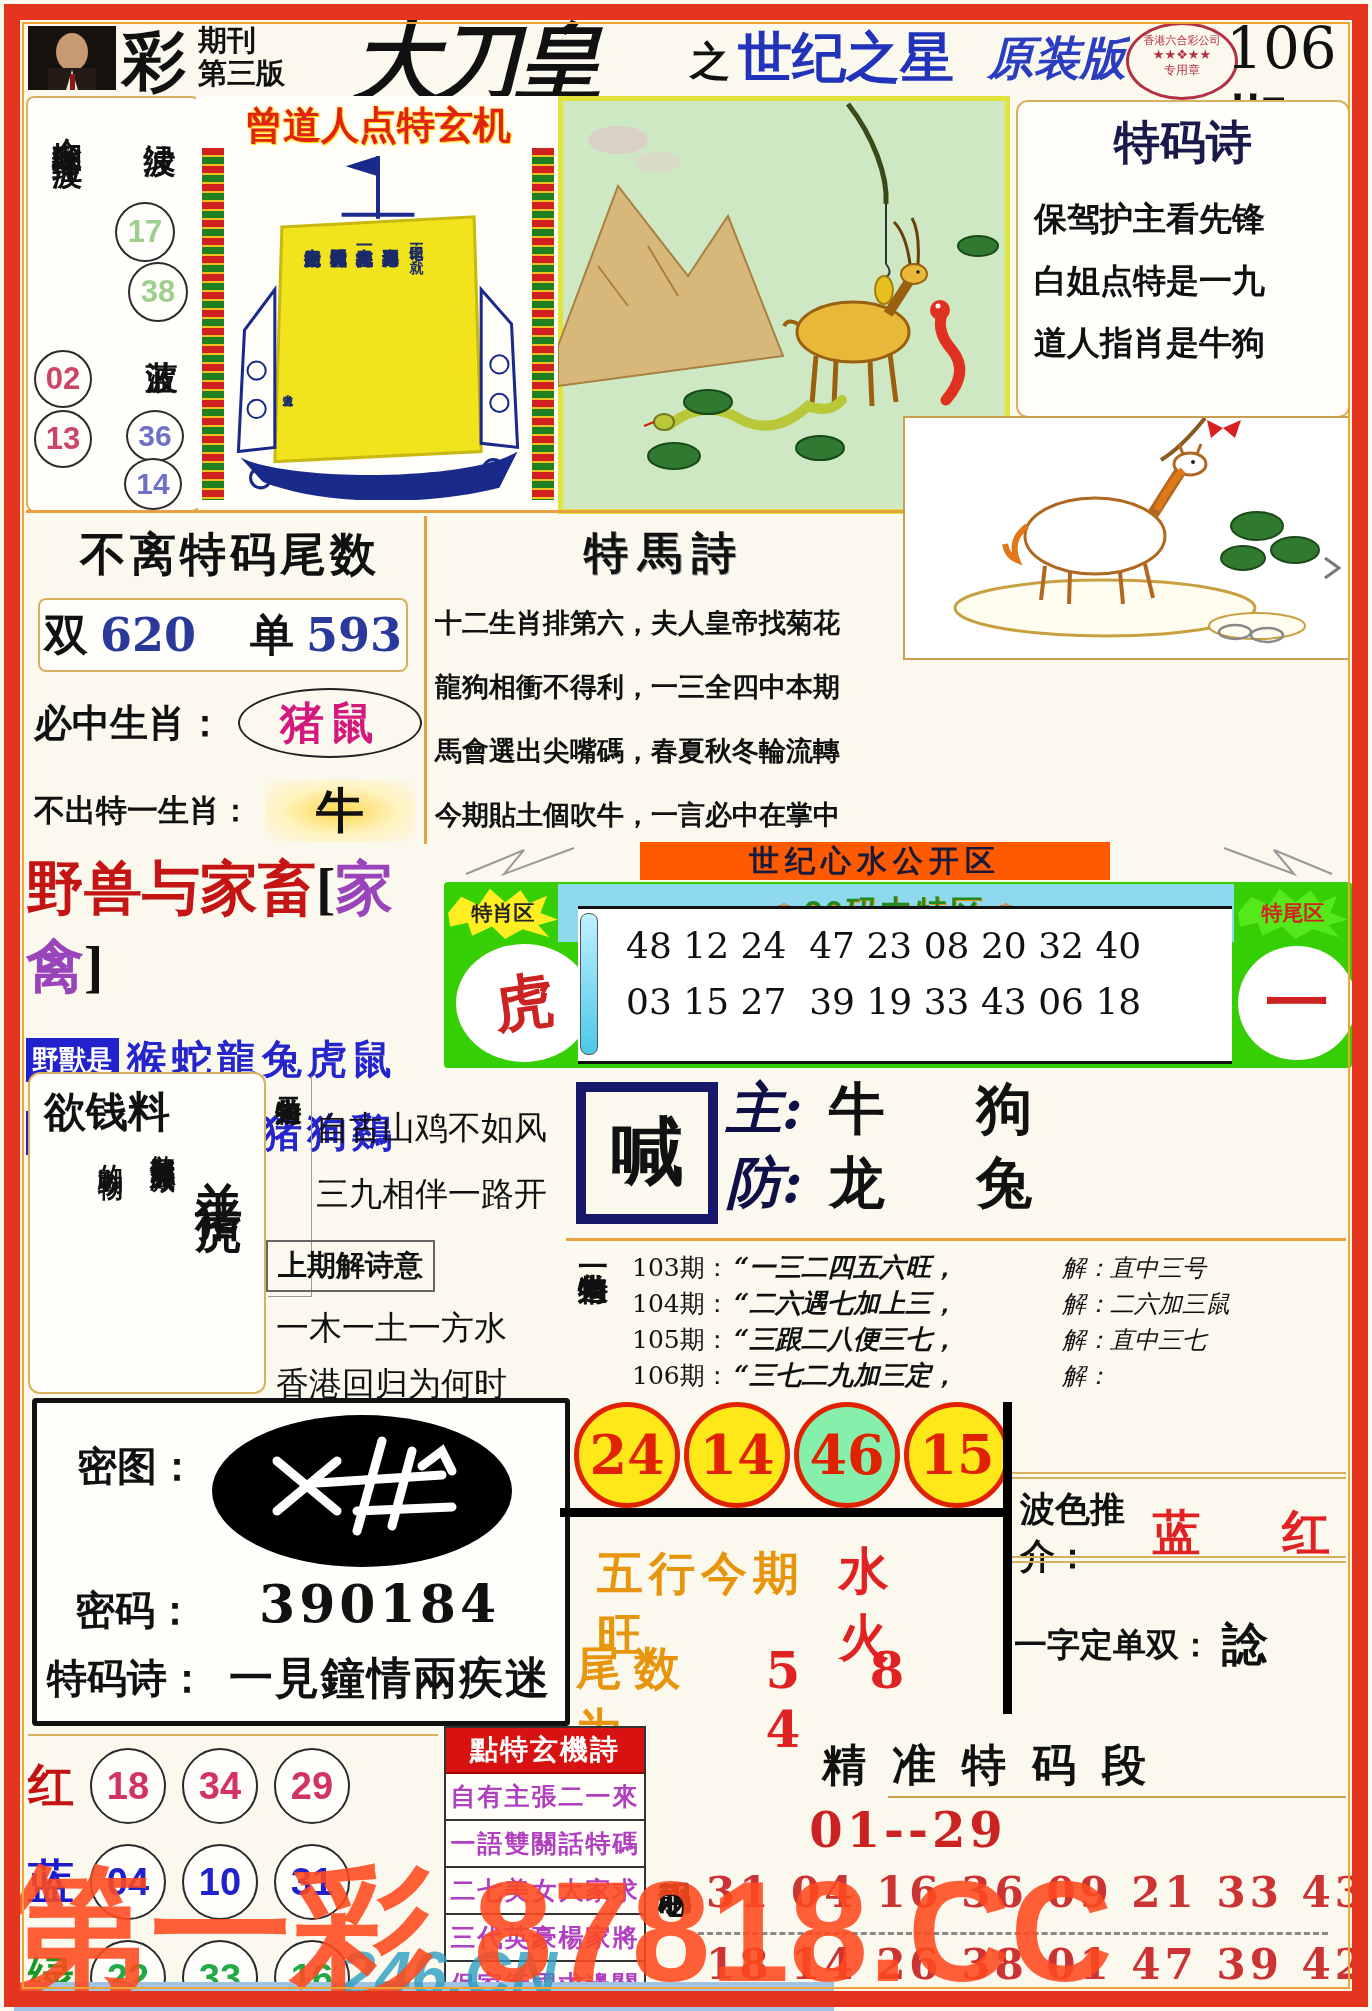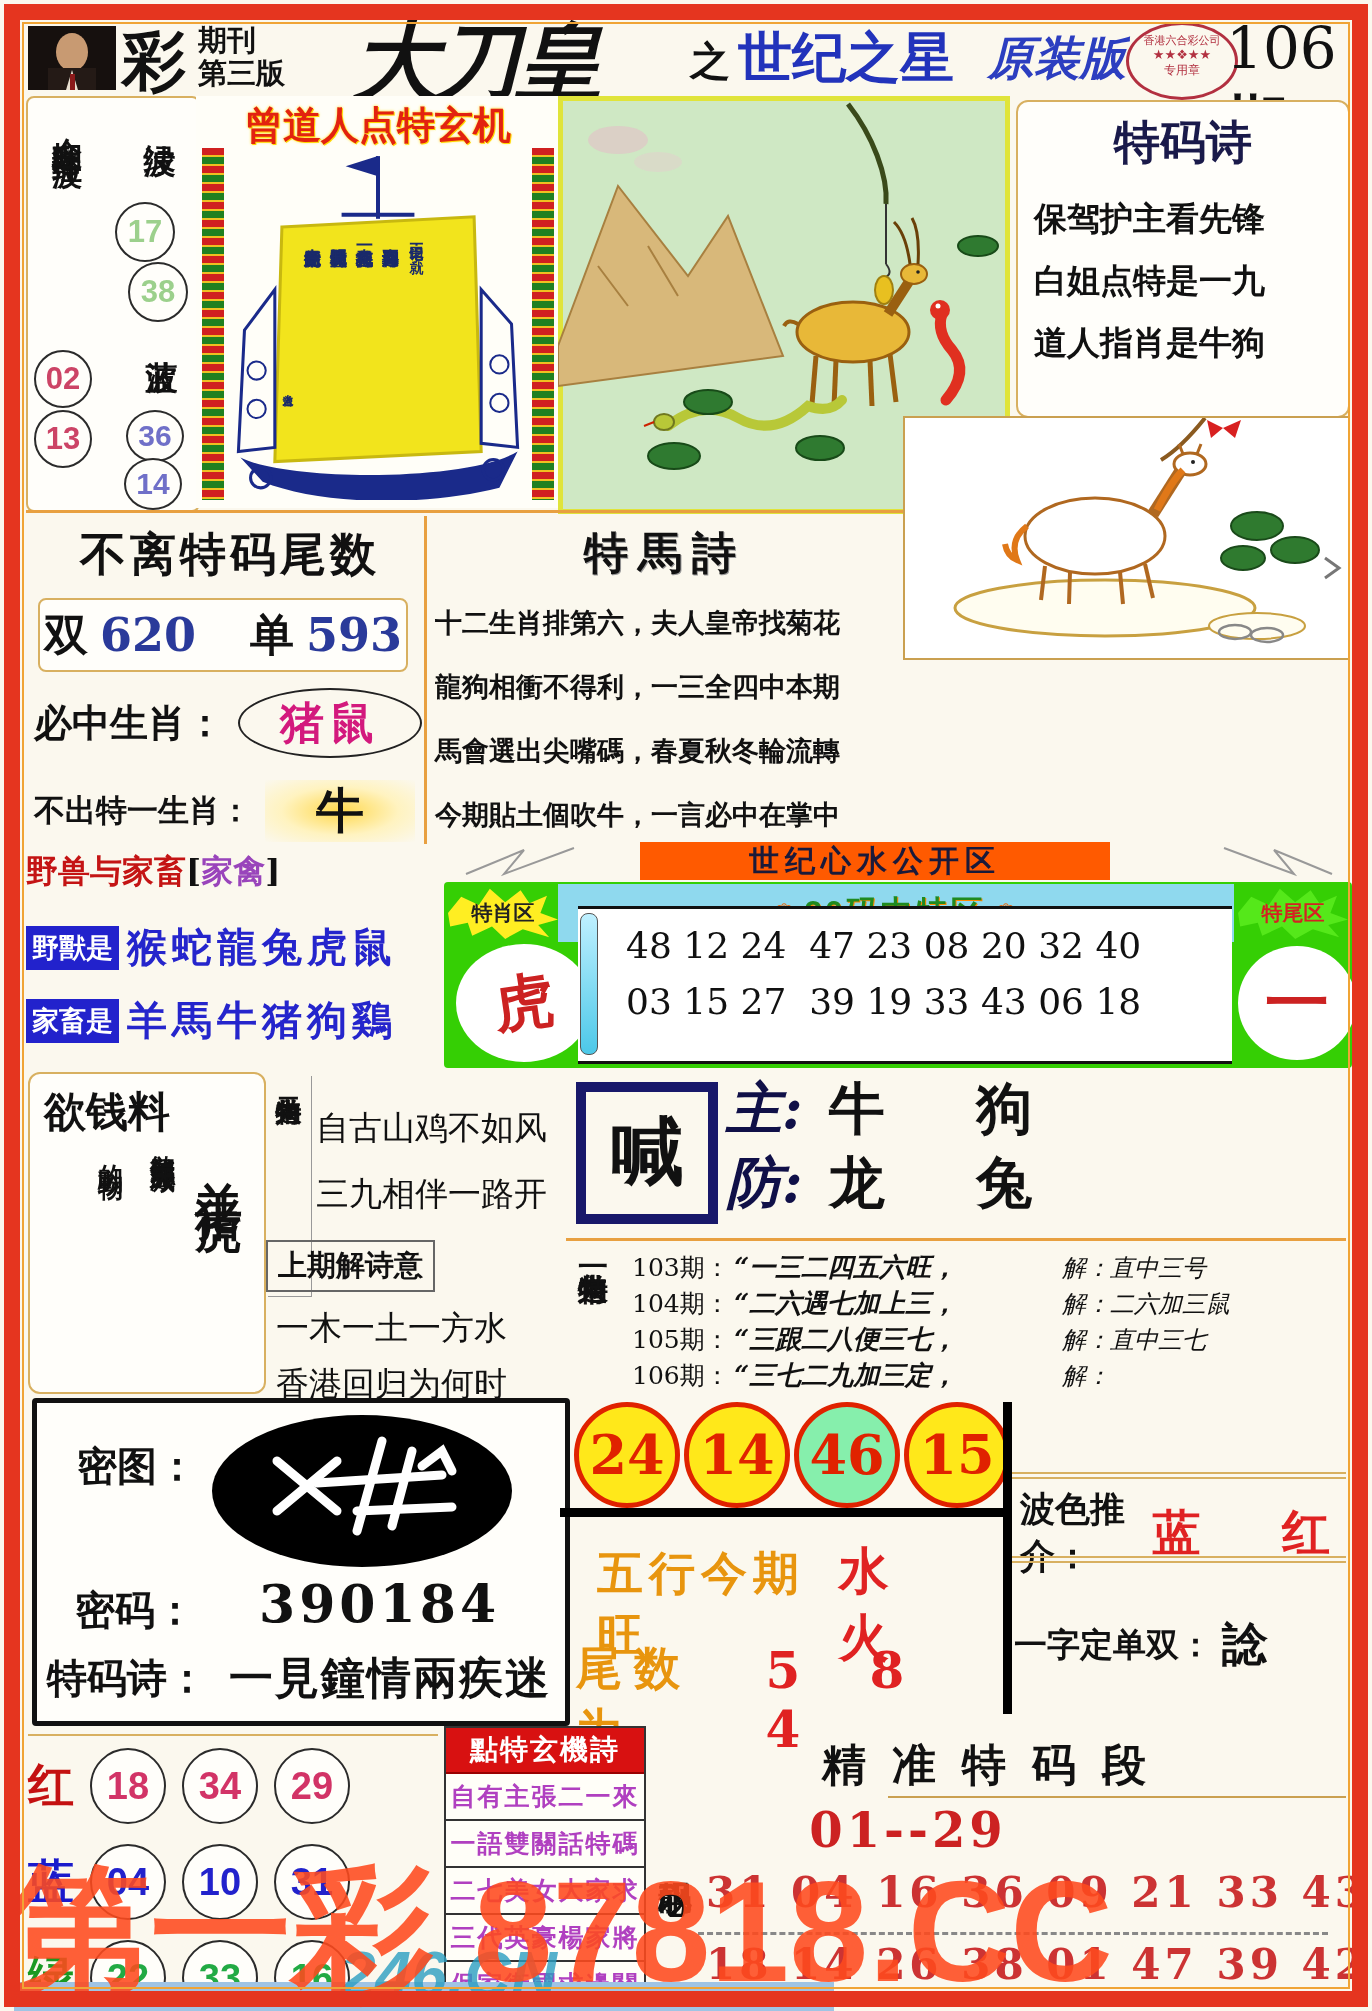--- a/index.html
+++ b/index.html
@@ -199,21 +199,21 @@
       <ellipse cx="390" cy="132" rx="24" ry="13" fill="#2f7a2f" stroke="#1a4a1a" stroke-width="2"></ellipse>
       <ellipse cx="338" cy="140" rx="22" ry="12" fill="#2f7a2f" stroke="#1a4a1a" stroke-width="2"></ellipse>
       <ellipse cx="352" cy="208" rx="48" ry="13" fill="#fffdf0" stroke="#c8a040" stroke-width="2"></ellipse>
       <ellipse cx="330" cy="214" rx="16" ry="7" fill="none" stroke="#888" stroke-width="2.5"></ellipse>
       <ellipse cx="362" cy="217" rx="16" ry="7" fill="none" stroke="#888" stroke-width="2.5"></ellipse>
       <path d="M420,140 l14,10 l-14,10" stroke="#777" stroke-width="3" fill="none"></path>
     </svg>
   </div>
 
   <div class="abs" style="left:26px;top:850px;width:416px;height:218px;">
-    <div class="serif" style="font-size:32px;font-weight:bold;">
+    <div class="serif" style="font-size:58px;font-weight:bold;font-family:Liberation Serif, serif;">
       <span style="color:#c41414;">野兽与家畜</span><span>[</span><span style="color:#9944bb;">家禽</span><span>]</span>
     </div>
     <div class="flexrow" style="margin-top:26px;gap:8px;">
       <span style="background:#2222cc;color:#fff;font-size:27px;font-weight:bold;padding:4px 6px;">野獸是</span>
       <span class="serif" style="font-size:40px;font-weight:bold;color:#2525cc;letter-spacing:5px;">猴蛇龍兔虎鼠</span>
     </div>
     <div class="flexrow" style="margin-top:18px;gap:8px;">
       <span style="background:#2222cc;color:#fff;font-size:27px;font-weight:bold;padding:4px 6px;">家畜是</span>
       <span class="serif" style="font-size:40px;font-weight:bold;color:#2525cc;letter-spacing:5px;">羊馬牛猪狗鷄</span>
     </div>

